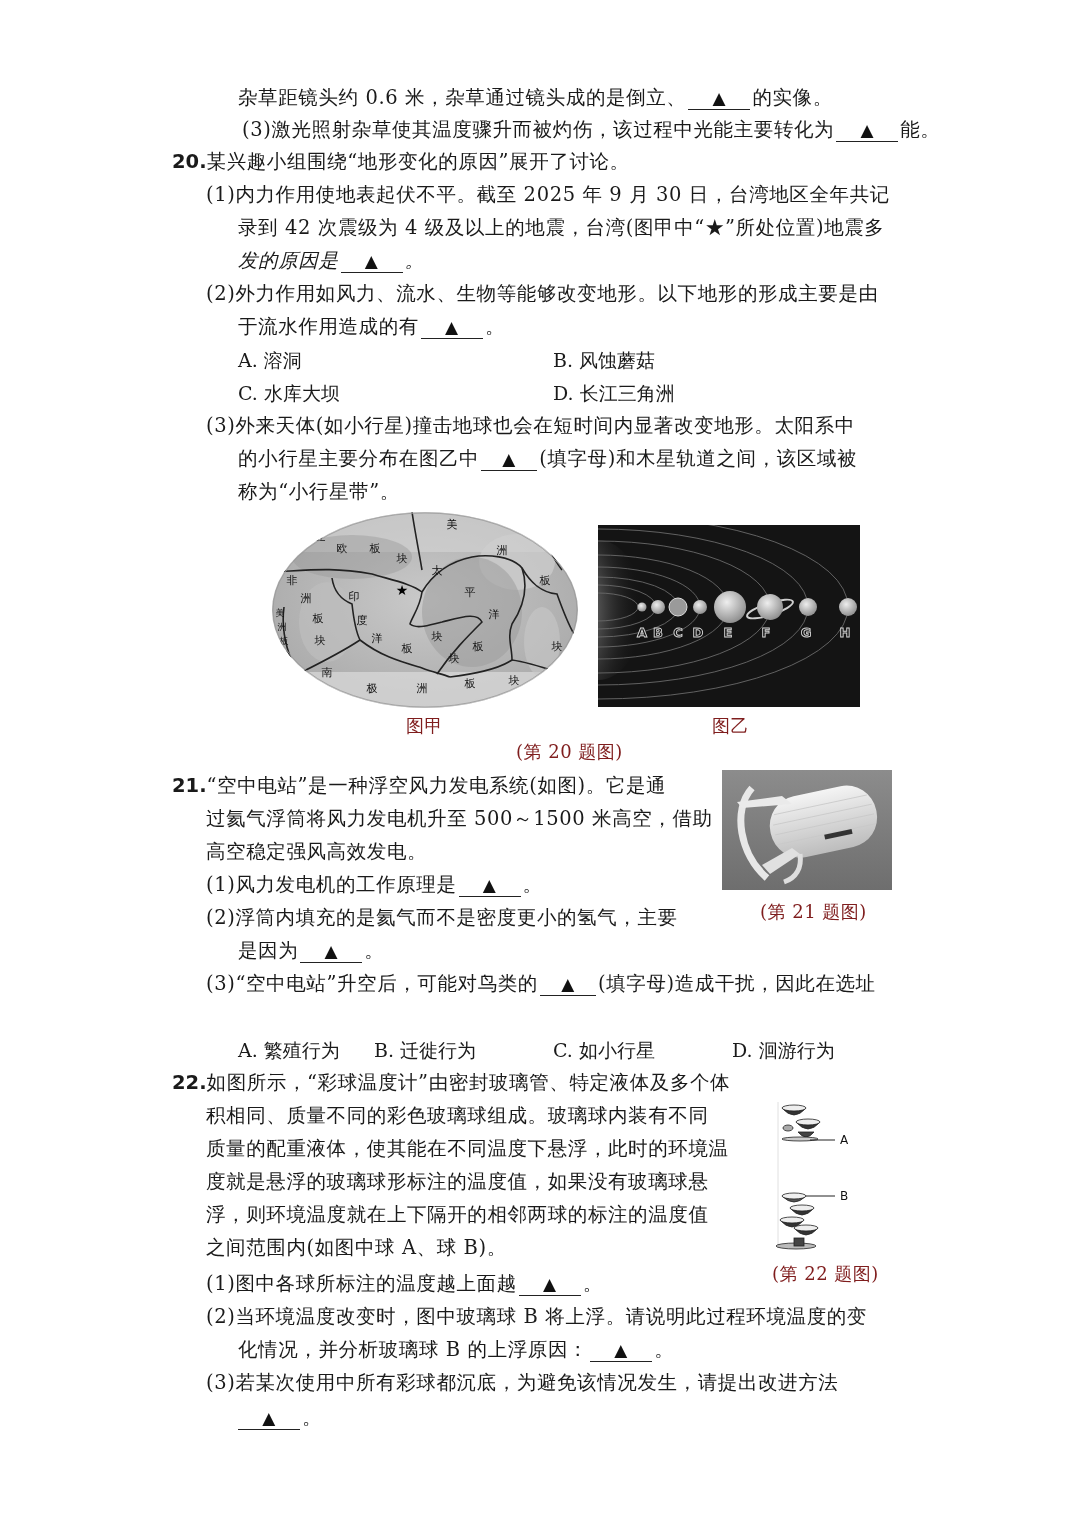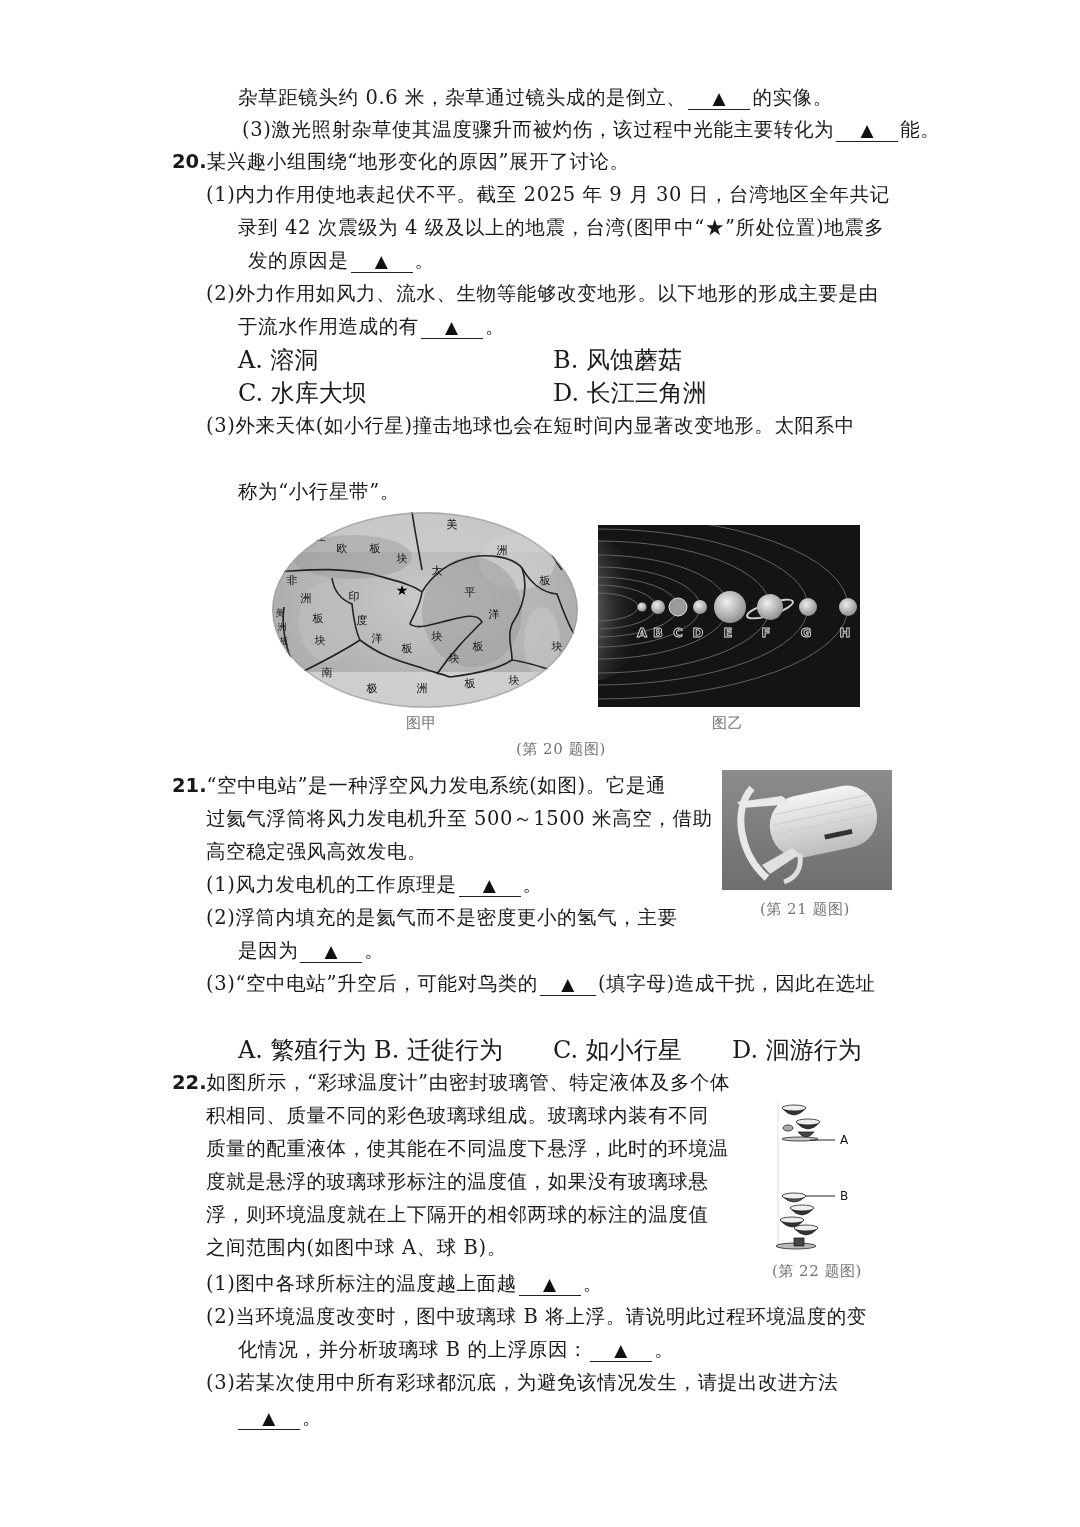--- a/index.html
+++ b/index.html
@@ -12,54 +12,57 @@
     .line {
       position: absolute; font-size: 19.5px; line-height: 28px; white-space: nowrap;
       letter-spacing: 0.6px;
     }
     .qnum { font-weight: bold; font-family: "DejaVu Sans", "Liberation Sans", sans-serif; letter-spacing: 0; text-align: right; }
     .blank {
       display: inline-block; border-bottom: 1.5px solid #222; text-align: center;
       line-height: 22px; vertical-align: baseline; margin: 0 2px;
     }
     .blank .tri { font-size: 17px; color: #111; }
-    .opt { position: absolute; font-size: 24px; line-height: 28px; white-space: nowrap; text-align: center; }
-    .caption { position: absolute; font-size: 15px; white-space: nowrap; color: #737373; letter-spacing: 0.5px; }
+    .opt { position: absolute; font-size: 19px; line-height: 28px; white-space: nowrap; text-align: center; }
+    .caption { position: absolute; font-size: 18px; white-space: nowrap; color: #7f1d1d; letter-spacing: 0.5px; }
     .fig { position: absolute; }
     svg text { font-family: "DejaVu Sans", "Liberation Sans", sans-serif; }
   </style>
 </head>
 <body>
 
 <div class="page">
 
   <div class="line" style="left:238px; top:84px;">
     <span>杂草距镜头约 0.6 米，杂草通过镜头成的是倒立、</span><span class="blank" style="width:62px;"><span class="tri">▲</span></span><span>的实像。</span>
   </div>
   <div class="line" style="left:222px; top:116px;margin-left:20px;">
     <span>(3)激光照射杂草使其温度骤升而被灼伤，该过程中光能主要转化为</span><span class="blank" style="width:62px;"><span class="tri">▲</span></span><span>能。</span>
   </div>
 
   <div class="line" style="left:172px; top:148px;">
     <span class="qnum">20.</span><span>某兴趣小组围绕“地形变化的原因”展开了讨论。</span>
   </div>
   <div class="line" style="left:206px; top:181px;">(1)内力作用使地表起伏不平。截至 2025 年 9 月 30 日，台湾地区全年共记</div>
   <div class="line" style="left:238px; top:214px;">录到 42 次震级为 4 级及以上的地震，台湾(图甲中“★”所处位置)地震多</div>
-  <div class="line" style="left:248px; top:247px;">
+  <div class="line" style="left:238px; top:247px;font-style:italic;">
     <span>发的原因是</span><span class="blank" style="width:62px;"><span class="tri">▲</span></span><span>。</span>
   </div>
   <div class="line" style="left:206px; top:280px;">(2)外力作用如风力、流水、生物等能够改变地形。以下地形的形成主要是由</div>
   <div class="line" style="left:238px; top:313px;">
     <span>于流水作用造成的有</span><span class="blank" style="width:62px;"><span class="tri">▲</span></span><span>。</span>
   </div>
   <div class="opt" style="left:238px; top:346px;">A. 溶洞</div>
   <div class="opt" style="left:553px; top:346px;">B. 风蚀蘑菇</div>
   <div class="opt" style="left:238px; top:379px;">C. 水库大坝</div>
   <div class="opt" style="left:553px; top:379px;">D. 长江三角洲</div>
   <div class="line" style="left:206px; top:412px;">(3)外来天体(如小行星)撞击地球也会在短时间内显著改变地形。太阳系中</div>
+  <div class="line" style="left:238px; top:445px;">
+    <span>的小行星主要分布在图乙中</span><span class="blank" style="width:56px;"><span class="tri">▲</span></span><span>(填字母)和木星轨道之间，该区域被</span>
+  </div>
   <div class="line" style="left:238px; top:478px;">称为“小行星带”。</div>
 
   <div class="fig" style="left:272px; top:512px; width:306px; height:196px;">
     <svg width="306" height="196" viewBox="0 0 306 196">
       <defs>
         <clipPath id="mapclip">
             <ellipse cx="153" cy="98" rx="153" ry="98"></ellipse>
           </clipPath>
         <radialGradient id="mapgrad" cx="50%" cy="45%" r="60%">
           <stop offset="0%" stop-color="#c9c9c9"></stop>

